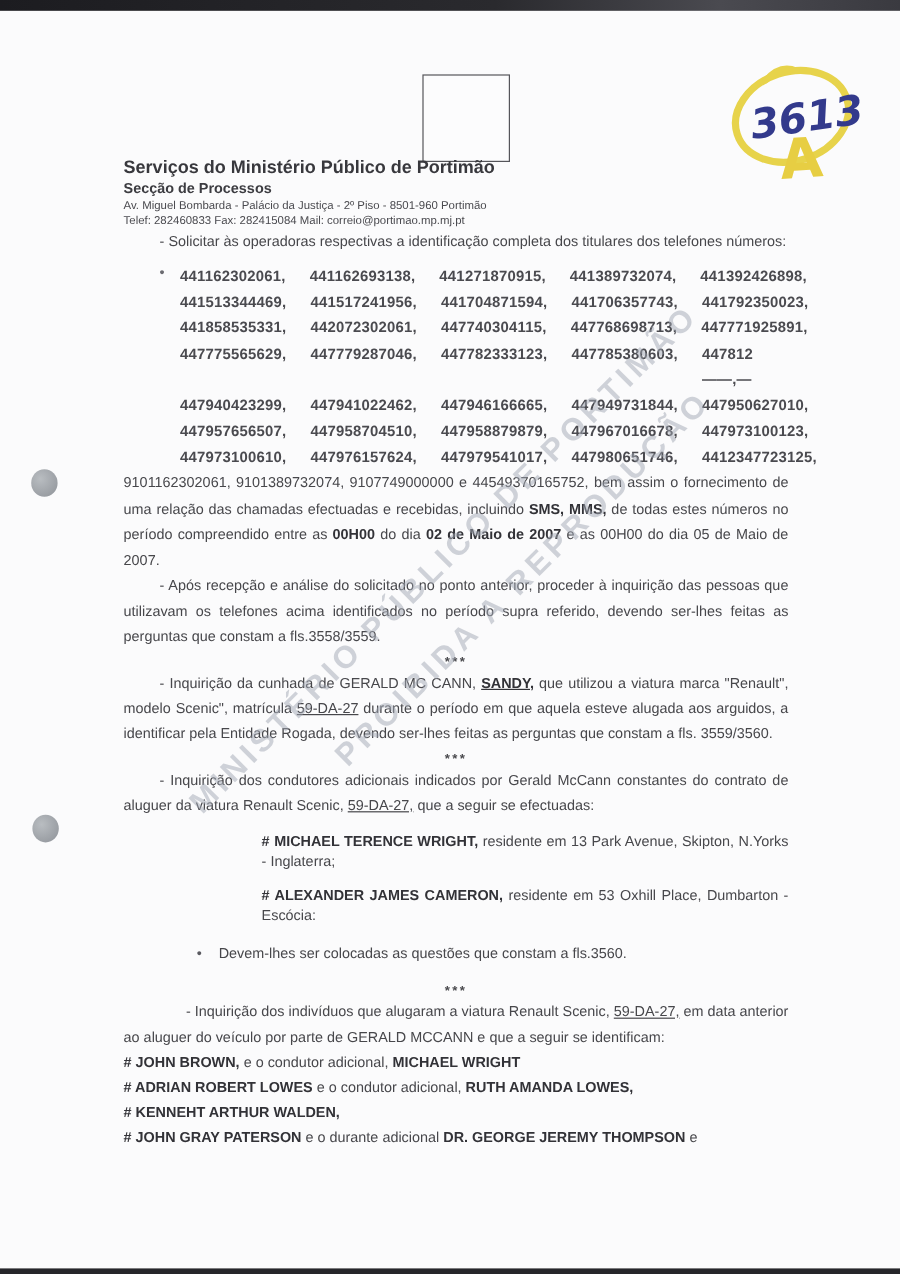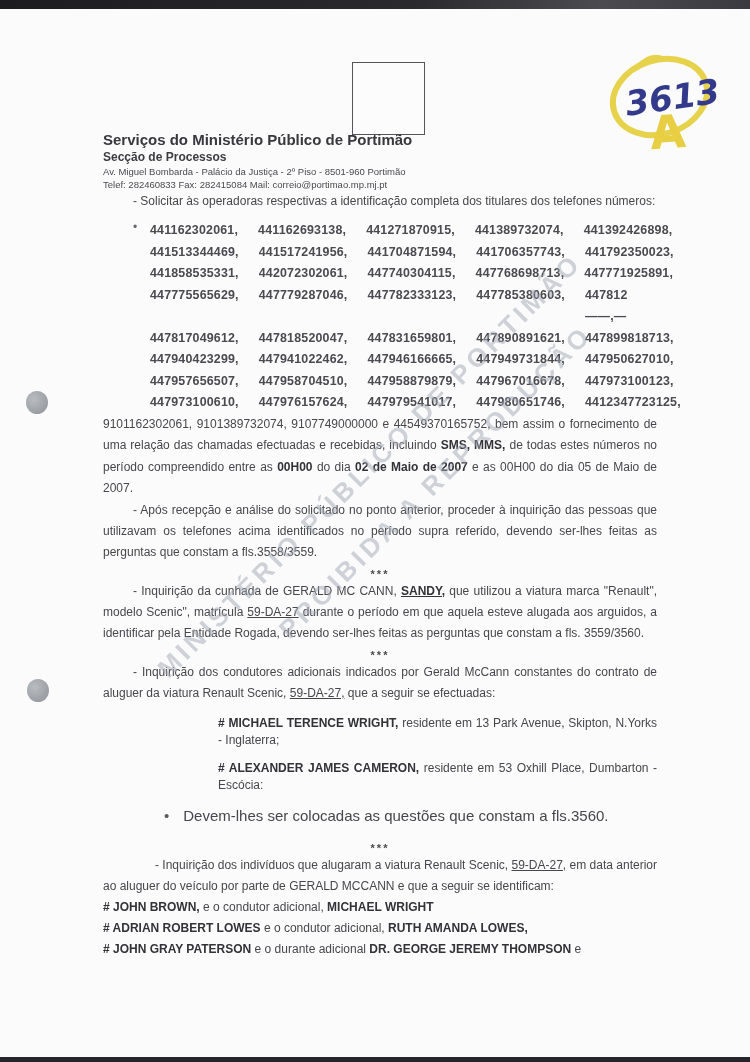--- a/index.html
+++ b/index.html
@@ -50,21 +50,21 @@
   
   .phones{position:relative;margin-top:8px;}
   .phones .list-bullet{position:absolute;left:30px;top:0;color:#6a6a70;font-size:12px;}
   .phone-row{display:flex;justify-content:space-between;
     padding-left:47px;font-size:12.4px;font-weight:600;color:#4a4a4f;
     line-height:21.5px;letter-spacing:0.2px;gap:20px;}
   .phones-tail{font-size:12px;line-height:21.5px;text-align:justify;}
   .sep{font-size:11px;letter-spacing:2px;text-align:center;color:#4a4a4e;
     line-height:14px;margin-top:4px;font-weight:bold;}
   .driver-item{margin:11px 0 0 115px;font-size:12px;line-height:17px;text-align:justify;}
-  .bullet-line{margin:13px 0 16px 61px;font-size:15px;line-height:18px;}
+  .bullet-line{margin:13px 0 16px 61px;font-size:12px;line-height:18px;}
   .bullet-line .dot{margin-right:14px;color:#5a5a60;}
   .renter-item{margin-left:30px;font-size:12px;line-height:22px;}
 </style>
 </head>
 <body>
 
 <div class="page">
 
   <div class="scan-band-top"></div>
   <div class="scan-band-bottom"></div>
@@ -122,27 +122,20 @@
           <span>447771925891,</span>
       </div>
       <div class="phone-row">
         <span>447775565629,</span>
           <span>447779287046,</span>
           <span>447782333123,</span>
           <span>447785380603,</span>
           <span>447812 ——,—</span>
       </div>
       <div class="phone-row">
-        <span>447817049612,</span>
-          <span>447818520047,</span>
-          <span>447831659801,</span>
-          <span>447890891621,</span>
-          <span>447899818713,</span>
-      </div>
-      <div class="phone-row">
         <span>447940423299,</span>
           <span>447941022462,</span>
           <span>447946166665,</span>
           <span>447949731844,</span>
           <span>447950627010,</span>
       </div>
       <div class="phone-row">
         <span>447957656507,</span>
           <span>447958704510,</span>
           <span>447958879879,</span>
@@ -172,16 +165,17 @@
 
     <div class="bullet-line">
       <span class="dot">•</span><span>Devem-lhes ser colocadas as questões que constam a fls.3560.</span>
     </div>
     <div class="sep">***</div>
 
     <p class="para indent-lg mt3"><span>- Inquirição dos indivíduos que alugaram a viatura Renault Scenic, </span><span class="u">59-DA-27,</span><span> em data anterior ao aluguer do veículo por parte de GERALD MCCANN e que a seguir se identificam:</span></p>
 
     <p class="para renter-item"><span class="b"># JOHN BROWN,</span><span> e o condutor adicional, </span><span class="b">MICHAEL WRIGHT</span></p>
     <p class="para renter-item"><span class="b"># ADRIAN ROBERT LOWES</span><span> e o condutor adicional, </span><span class="b">RUTH AMANDA LOWES,</span></p>
+    <p class="para renter-item"><span class="b"># KENNEHT ARTHUR WALDEN,</span></p>
     <p class="para renter-item"><span class="b"># JOHN GRAY PATERSON</span><span> e o durante adicional </span><span class="b">DR. GEORGE JEREMY THOMPSON</span><span> e</span></p>
 
   </div>
 </div>
 
 </body></html>

